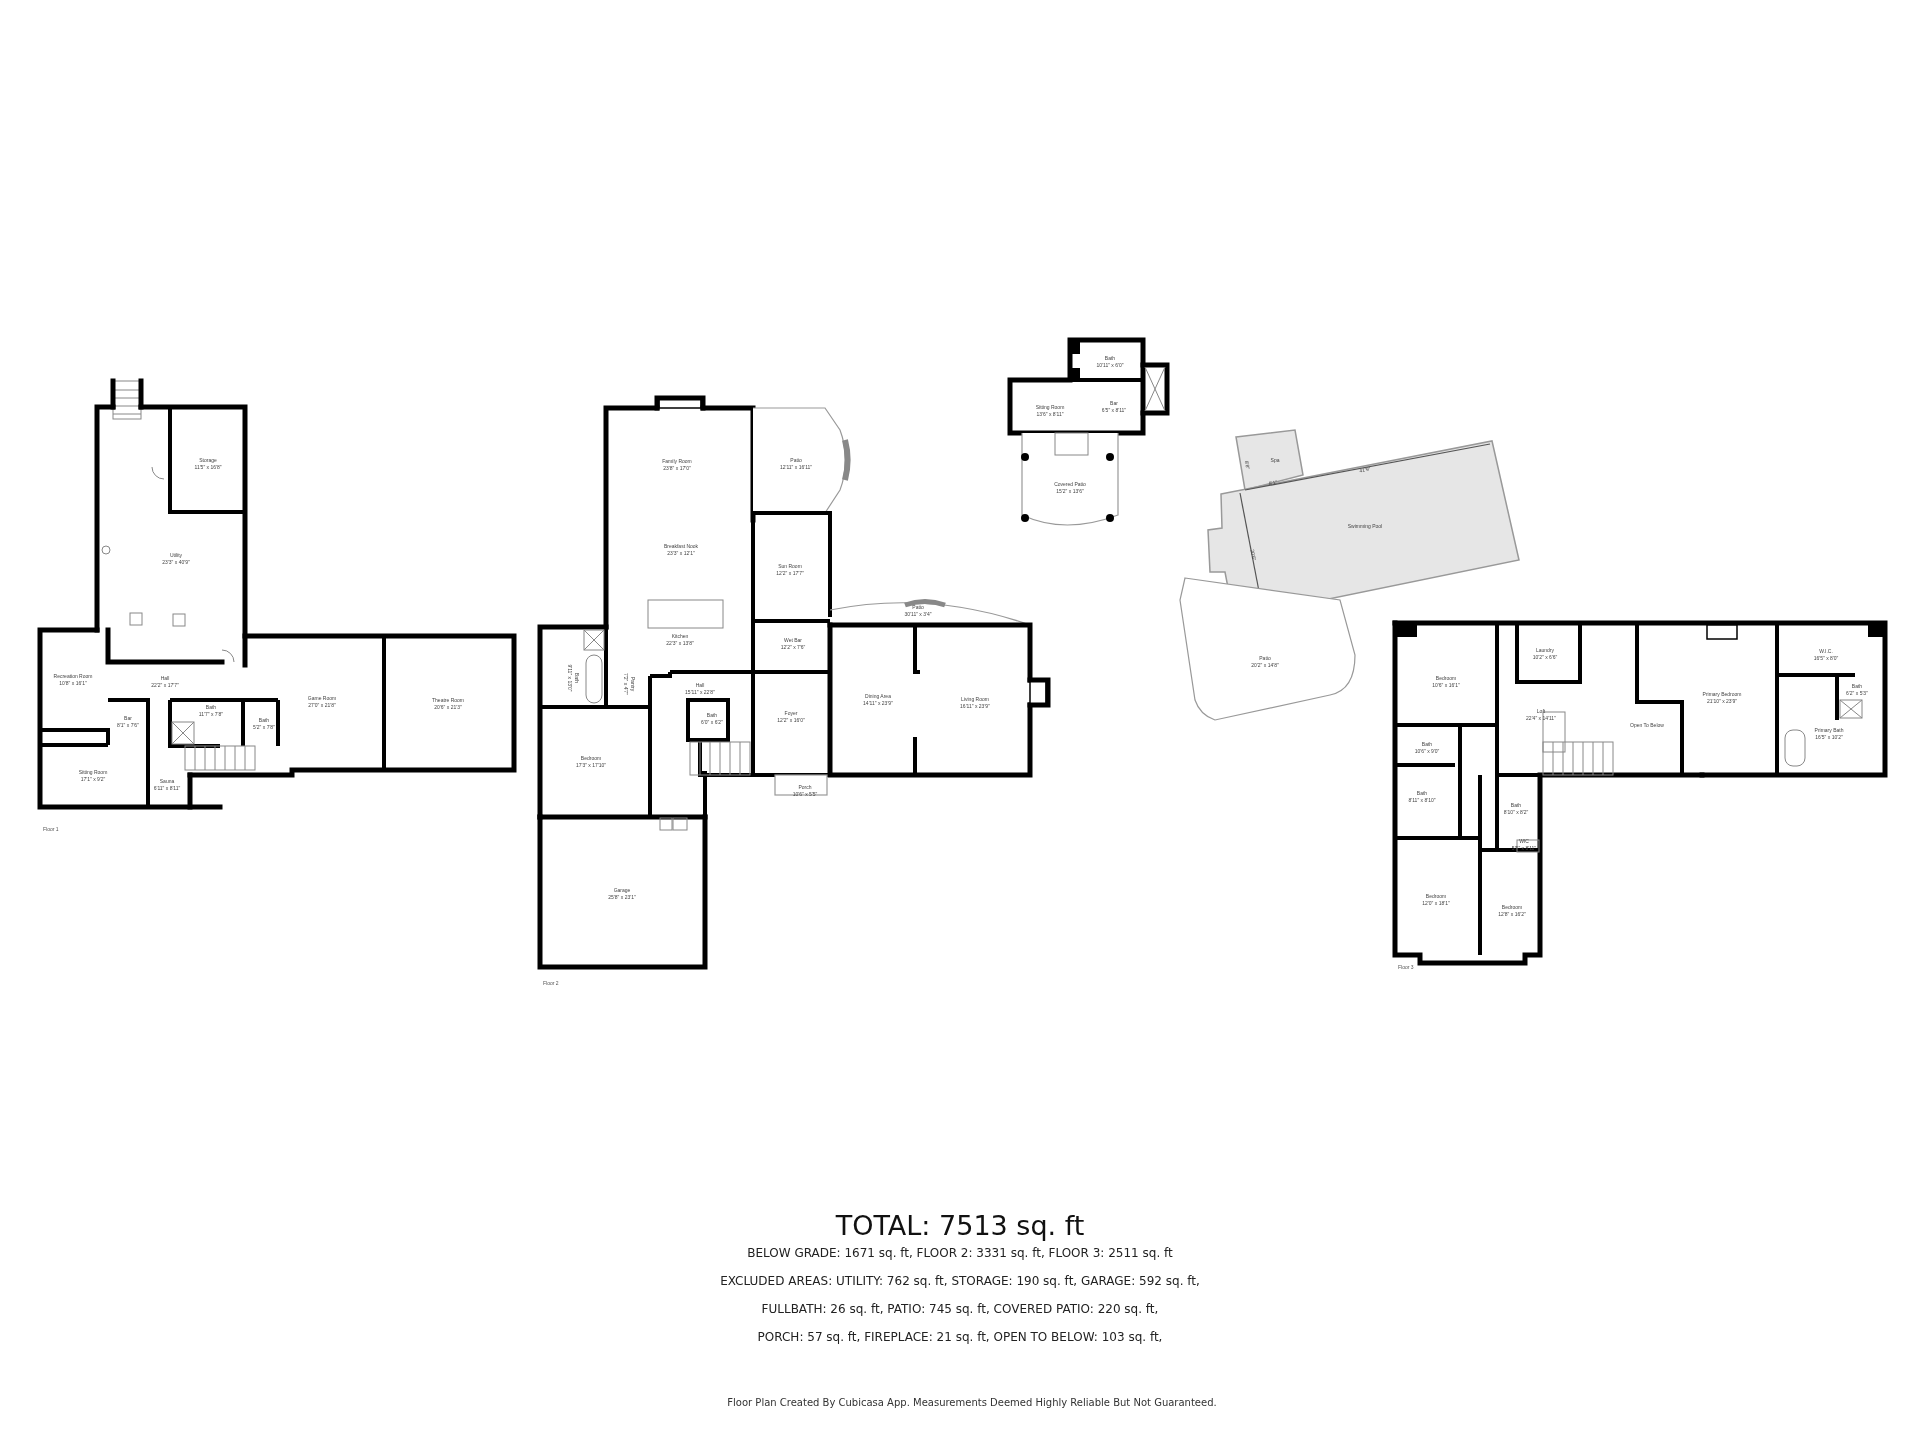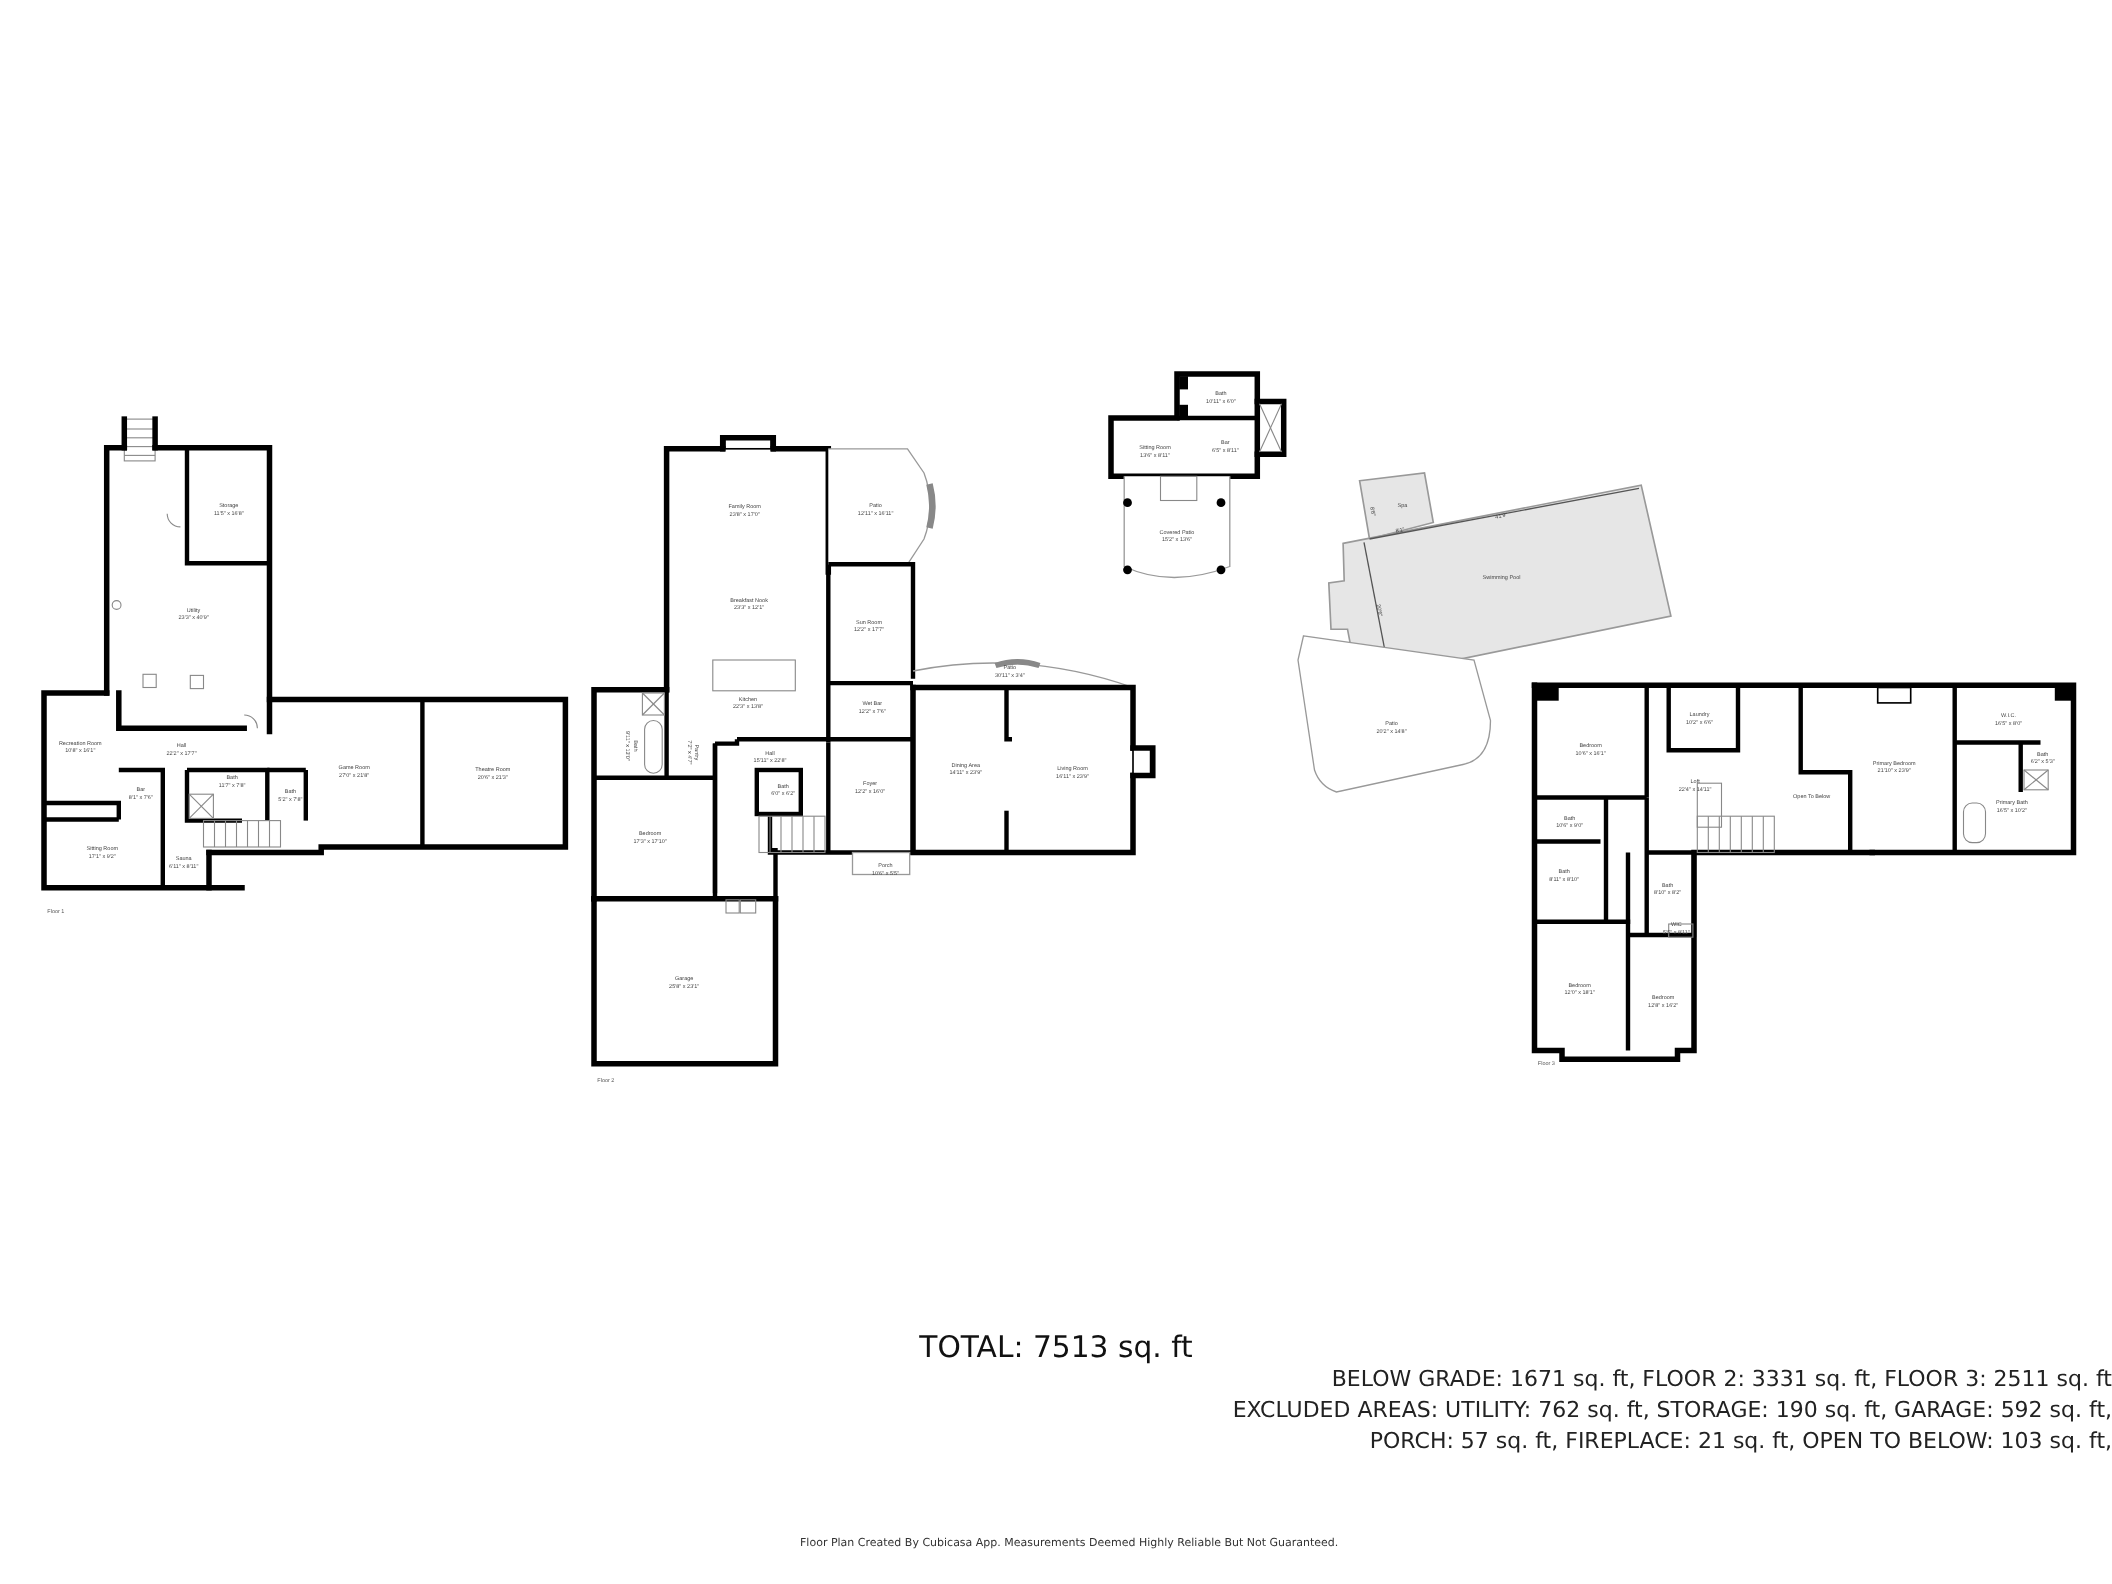--- a/index.html
+++ b/index.html
@@ -10,21 +10,21 @@
   .thin { stroke: #888; stroke-width: 1; fill: none; }
   .fill-pool { fill: #e6e6e6; stroke: #999; stroke-width: 1.5; }
   .patio { fill: #fff; stroke: #999; stroke-width: 1.2; }
   .hatch { fill: #fff; stroke: #000; stroke-width: 1.5; }
   .room-label { position: absolute; transform: translate(-50%, -50%); text-align: center; font-size: 5px; line-height: 7px; color: #444; white-space: nowrap; }
   .room-label .n { display: block; }
   .room-label .d { display: block; }
   .floor-tag { position: absolute; font-size: 5px; color: #555; }
   .summary { position: absolute; left: 0; width: 1920px; top: 1212px; text-align: center; font-family: "DejaVu Sans", sans-serif; }
   .summary .total { font-weight: normal; font-size: 27px; line-height: 27px; color: #111; }
-  .summary .line { font-size: 20px; line-height: 28px; color: #222; text-align: right; }
+  .summary .line { font-size: 12px; line-height: 28px; color: #222; }
   .credit { position: absolute; left: 12px; width: 1920px; top: 1397px; text-align: center; font-size: 10px; color: #333; font-family: "DejaVu Sans", sans-serif; }
 </style>
 </head>
 <body>
 
 <svg class="plan" viewBox="0 0 1920 1440">
 
   <g>
 
     <rect x="113" y="381" width="28" height="38" class="thin"></rect>
@@ -415,15 +415,16 @@
 <div class="room-label" style="left:1512px;top:911px;">
     <span class="n">Bedroom</span>
     <span class="d">12'8" x 16'2"</span>
   </div>
 <div class="floor-tag" style="left:1398px;top:964px;">Floor 3</div>
 
 <div class="summary">
   <div class="total">TOTAL: 7513 sq. ft</div>
   <div class="line">BELOW GRADE: 1671 sq. ft, FLOOR 2: 3331 sq. ft, FLOOR 3: 2511 sq. ft</div>
   <div class="line">EXCLUDED AREAS: UTILITY: 762 sq. ft, STORAGE: 190 sq. ft, GARAGE: 592 sq. ft,</div>
+  <div class="line">FULLBATH: 26 sq. ft, PATIO: 745 sq. ft, COVERED PATIO: 220 sq. ft,</div>
   <div class="line">PORCH: 57 sq. ft, FIREPLACE: 21 sq. ft, OPEN TO BELOW: 103 sq. ft,</div>
 </div>
 <div class="credit">Floor Plan Created By Cubicasa App. Measurements Deemed Highly Reliable But Not Guaranteed.</div>
 
 </body></html>

